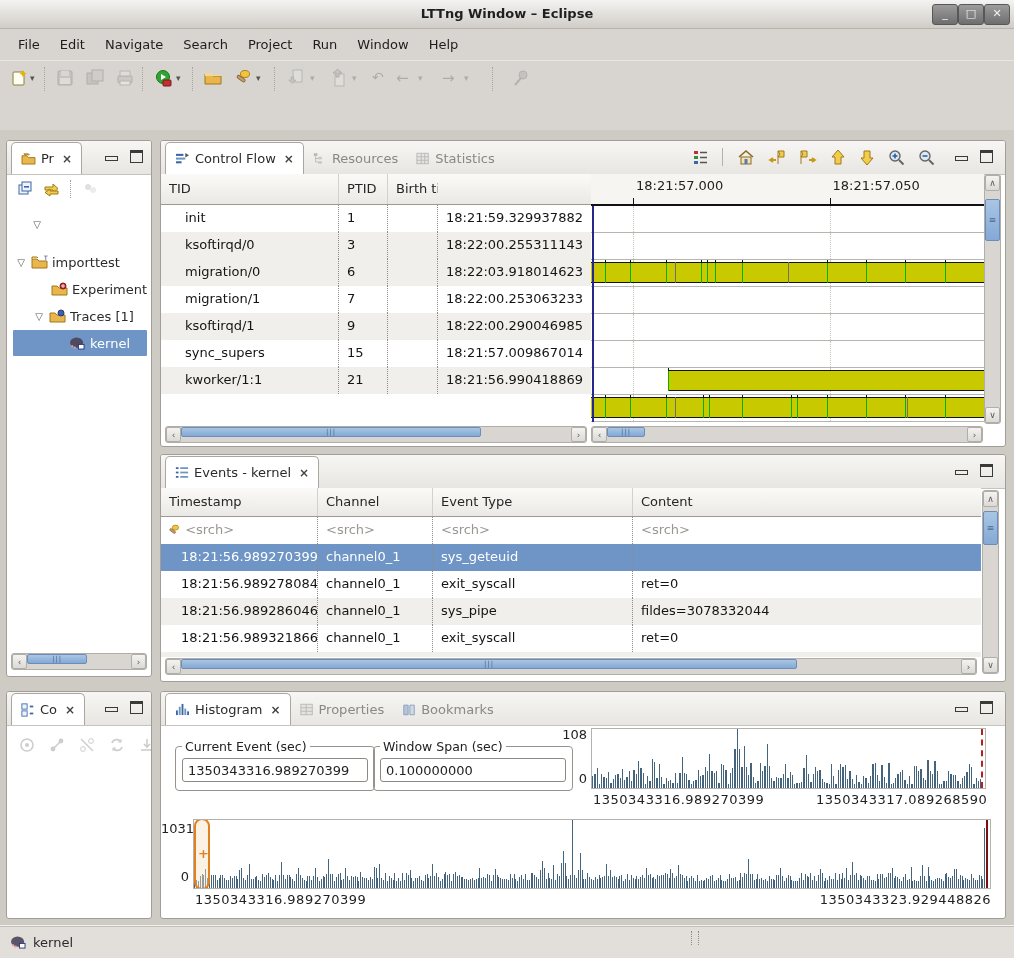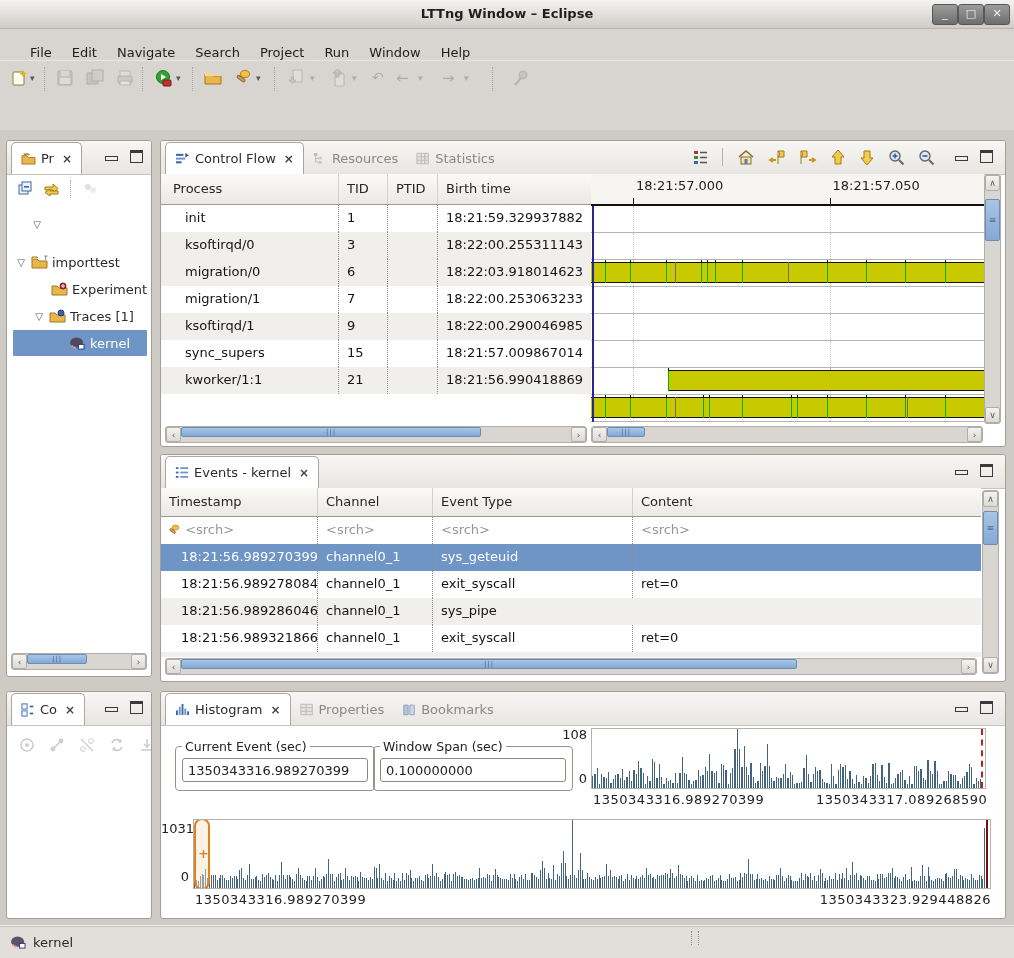--- a/index.html
+++ b/index.html
@@ -6,21 +6,21 @@
   body{width:1014px;height:958px;position:relative;font-family:"DejaVu Sans","Liberation Sans",sans-serif;
        font-size:13px;color:#2b2b2b;background:#d8d5d0;overflow:hidden;-webkit-font-smoothing:antialiased;}
   .abs{position:absolute;}
   
   #titlebar{left:0;top:0;width:1014px;height:28px;background:linear-gradient(#f4f3f1,#d0cdc8);
             border-bottom:1px solid #b7b4ae;}
   #title{width:100%;text-align:center;line-height:27px;font-weight:bold;color:#1f1f1f;}
   .winbtn{width:24px;height:19px;top:4px;background:linear-gradient(#9c9c9c,#6e6e6e);border:1px solid #575757;
           border-radius:3px;color:#f2f2f2;text-align:center;line-height:17px;font-size:11px;}
   
-  #menubar{left:0;top:36px;width:1014px;height:32px;display:flex;align-items:center;padding-left:20px;box-sizing:border-box;}
+  #menubar{left:0;top:28px;width:1014px;height:32px;display:flex;align-items:center;padding-left:8px;box-sizing:border-box;}
   .menu-item{padding:5px 10px;color:#1d1d1d;}
   
   #toolbar{left:0;top:60px;width:1014px;height:70px;border-top:1px solid #e8e6e2;}
   .tb-icon{position:absolute;top:8px;width:18px;height:18px;}
   .tb-chevron{position:absolute;top:12px;font-size:9px;color:#555;}
   .tb-sep{position:absolute;top:6px;width:1px;height:24px;border-left:1px dotted #a8a5a0;}
   .disabled{opacity:.32;filter:grayscale(1);}
   #quick-access{position:absolute;left:518px;top:96px;width:144px;height:26px;background:#fff;
       border:1px solid #9a968f;border-radius:3px;display:flex;align-items:center;padding:0 4px;box-sizing:border-box;}
   #quick-access input{border:none;outline:none;width:105px;font-size:13px;color:#333;background:transparent;
@@ -418,21 +418,20 @@
       </div>
       <div class="minmax" style="right:12px">
         <span class="btn-min"></span>
         <span class="btn-max"></span>
       </div>
     </div>
     <div class="content">
 
       <div class="abs" style="left:0;top:0;width:430px;">
         <div class="thead cf-grid" style="height:30px">
-          <div class="hcell" style="padding-left:12px">Process</div>
           <div class="hcell">TID</div>
           <div class="hcell">PTID</div>
           <div class="hcell">Birth time</div>
         </div>
         <div class="row cf-grid">
             <div class="cell" style="padding-left:24px">init</div>
             <div class="cell">1</div>
             <div class="cell"></div>
             <div class="cell">18:21:59.329937882</div>
           </div>
@@ -647,20 +646,21 @@
         <div class="row ev-grid">
             <div class="cell" style="padding-left:20px">18:21:56.989278084</div>
             <div class="cell">channel0_1</div>
             <div class="cell">exit_syscall</div>
             <div class="cell">ret=0</div>
           </div>
         <div class="row ev-grid row-alt">
             <div class="cell" style="padding-left:20px">18:21:56.989286046</div>
             <div class="cell">channel0_1</div>
             <div class="cell">sys_pipe</div>
+            <div class="cell">fildes=3078332044</div>
           </div>
         <div class="row ev-grid">
             <div class="cell" style="padding-left:20px">18:21:56.989321866</div>
             <div class="cell">channel0_1</div>
             <div class="cell">exit_syscall</div>
             <div class="cell">ret=0</div>
           </div>
         <div style="height:5px;background:#f0efec"></div>
       </div>
       <div class="vscroll" style="right:6px;top:2px;height:184px">

